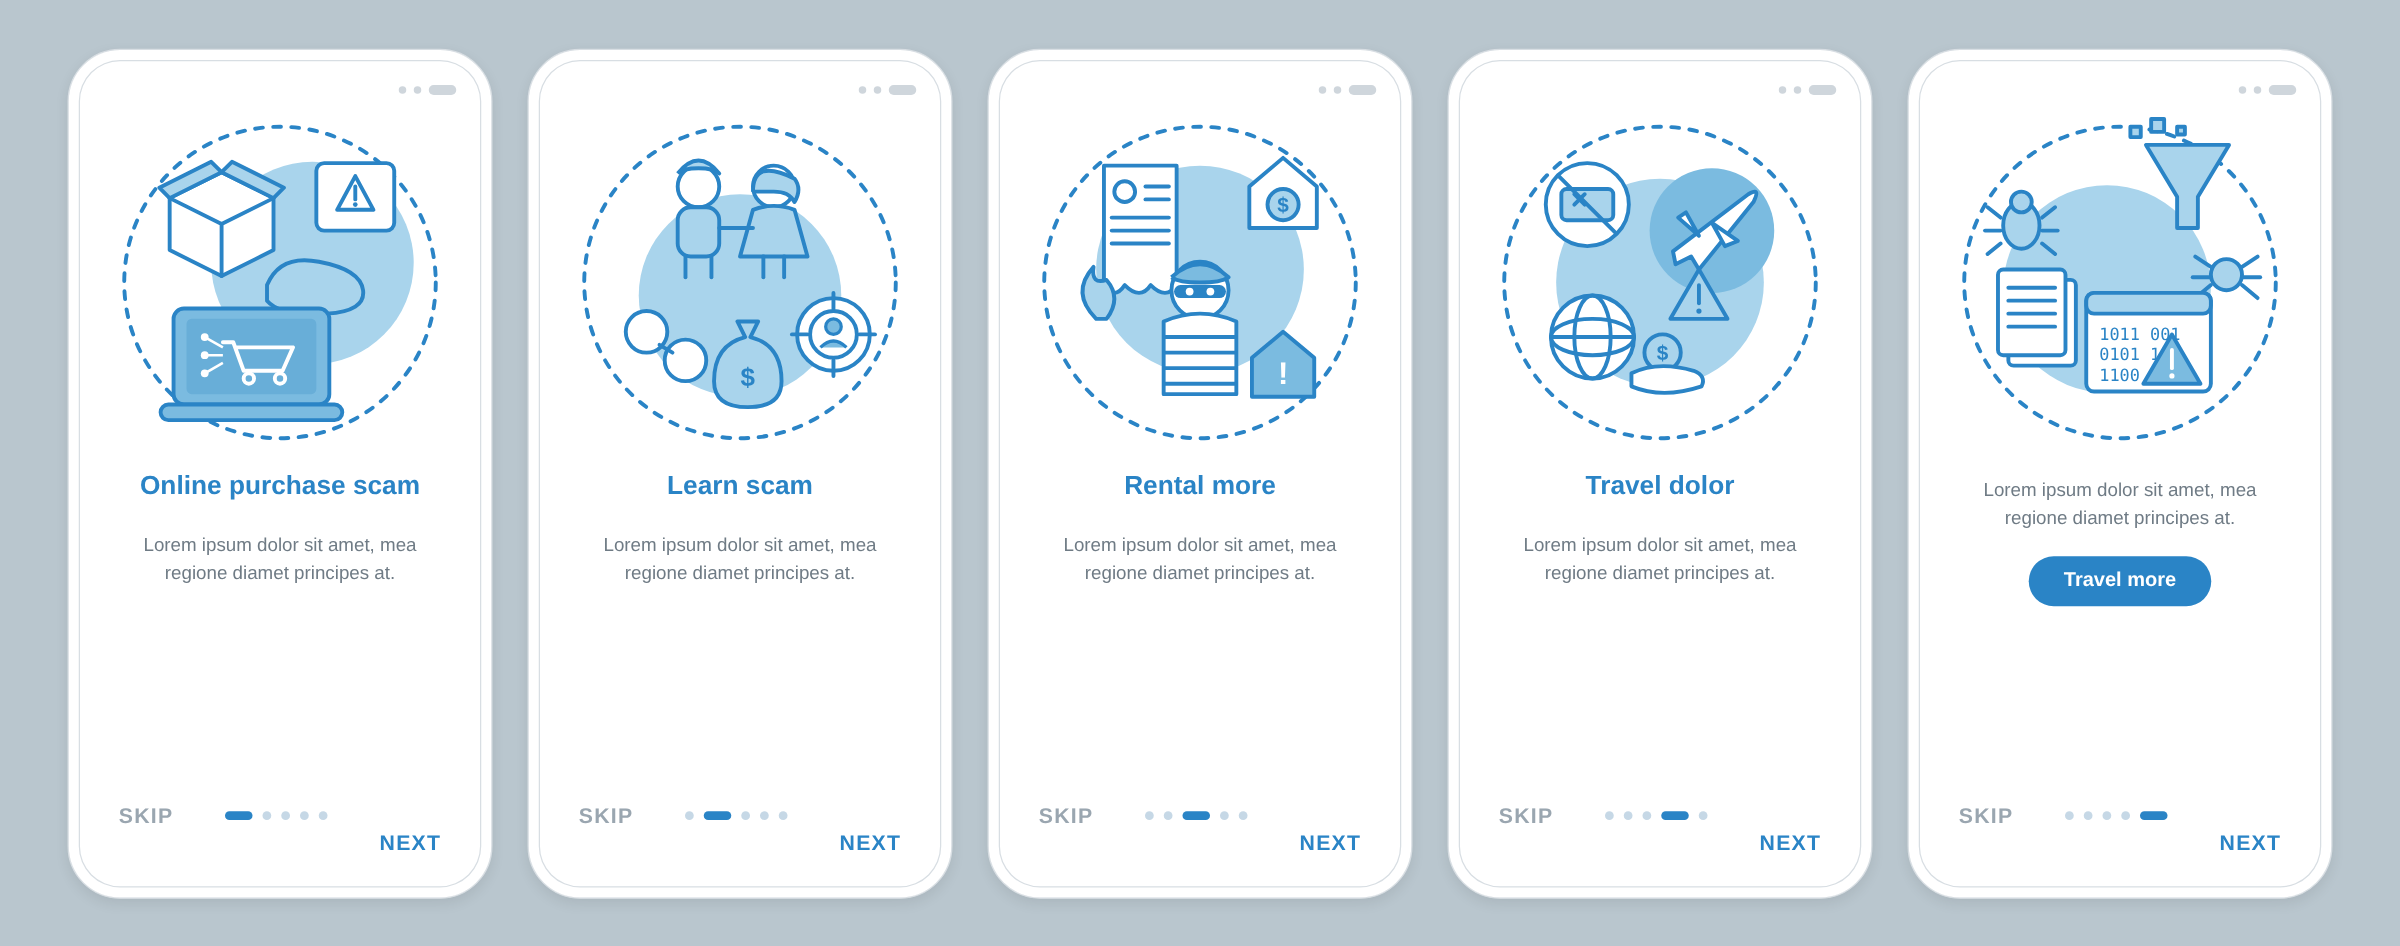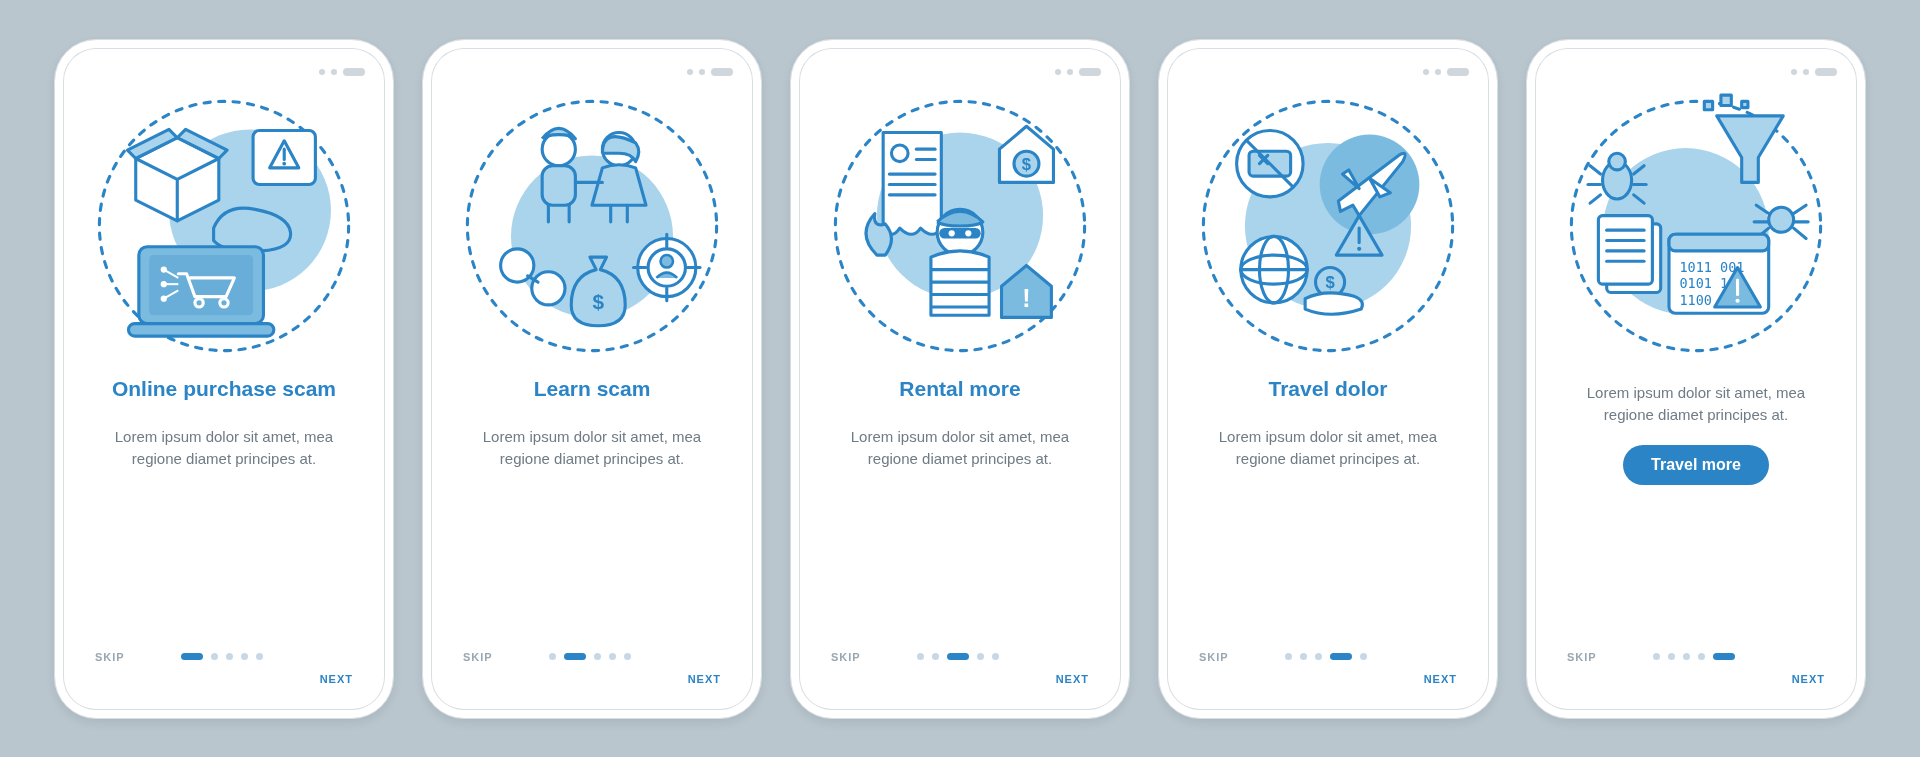--- a/index.html
+++ b/index.html
@@ -82,21 +82,21 @@
     font-weight: 600;
     cursor:pointer;
   }
 
   .footer {
     display:flex; align-items:center; justify-content:space-between;
     padding: 8px 16px 14px;
   }
   .nav-btn {
     background:none; border:none;
-    font-size: 11px; letter-spacing: 1px;
+    font-size: 17px; letter-spacing: 1px;
     cursor:pointer;
     font-weight:600;
   }
   .skip-btn { color:#9aa6b0; }
   .next-btn { color: var(--accent); margin-top: 44px; }
   .dots { display:flex; gap:8px; align-items:center; }
   .dot { width:7px; height:7px; border-radius:50%; background:#c6d8e6; }
   .dot.active { width:22px; border-radius:4px; background: var(--accent); }
 
   

